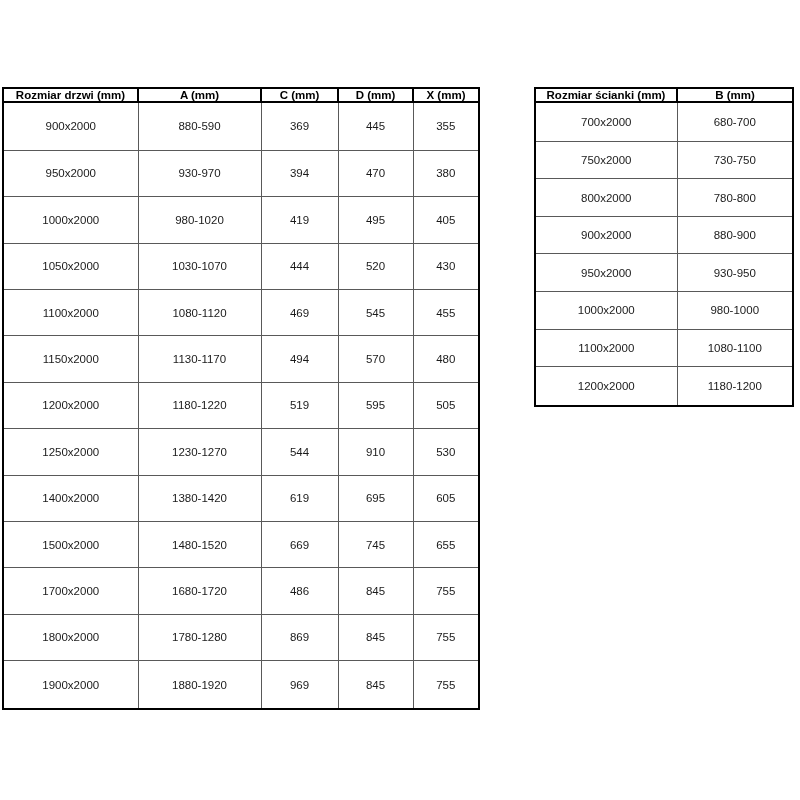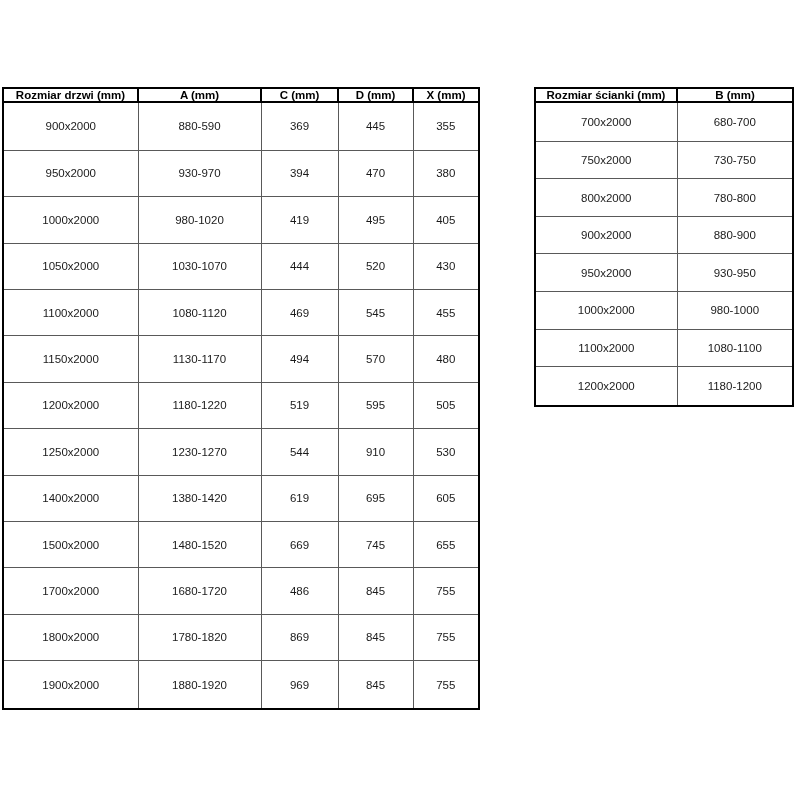--- a/index.html
+++ b/index.html
@@ -153,21 +153,21 @@
         </tr>
         <tr>
           <td>1700x2000</td>
           <td>1680-1720</td>
           <td>486</td>
           <td>845</td>
           <td>755</td>
         </tr>
         <tr>
           <td>1800x2000</td>
-          <td>1780-1820</td>
+          <td>1780-1280</td>
           <td>869</td>
           <td>845</td>
           <td>755</td>
         </tr>
         <tr>
           <td>1900x2000</td>
           <td>1880-1920</td>
           <td>969</td>
           <td>845</td>
           <td>755</td>

